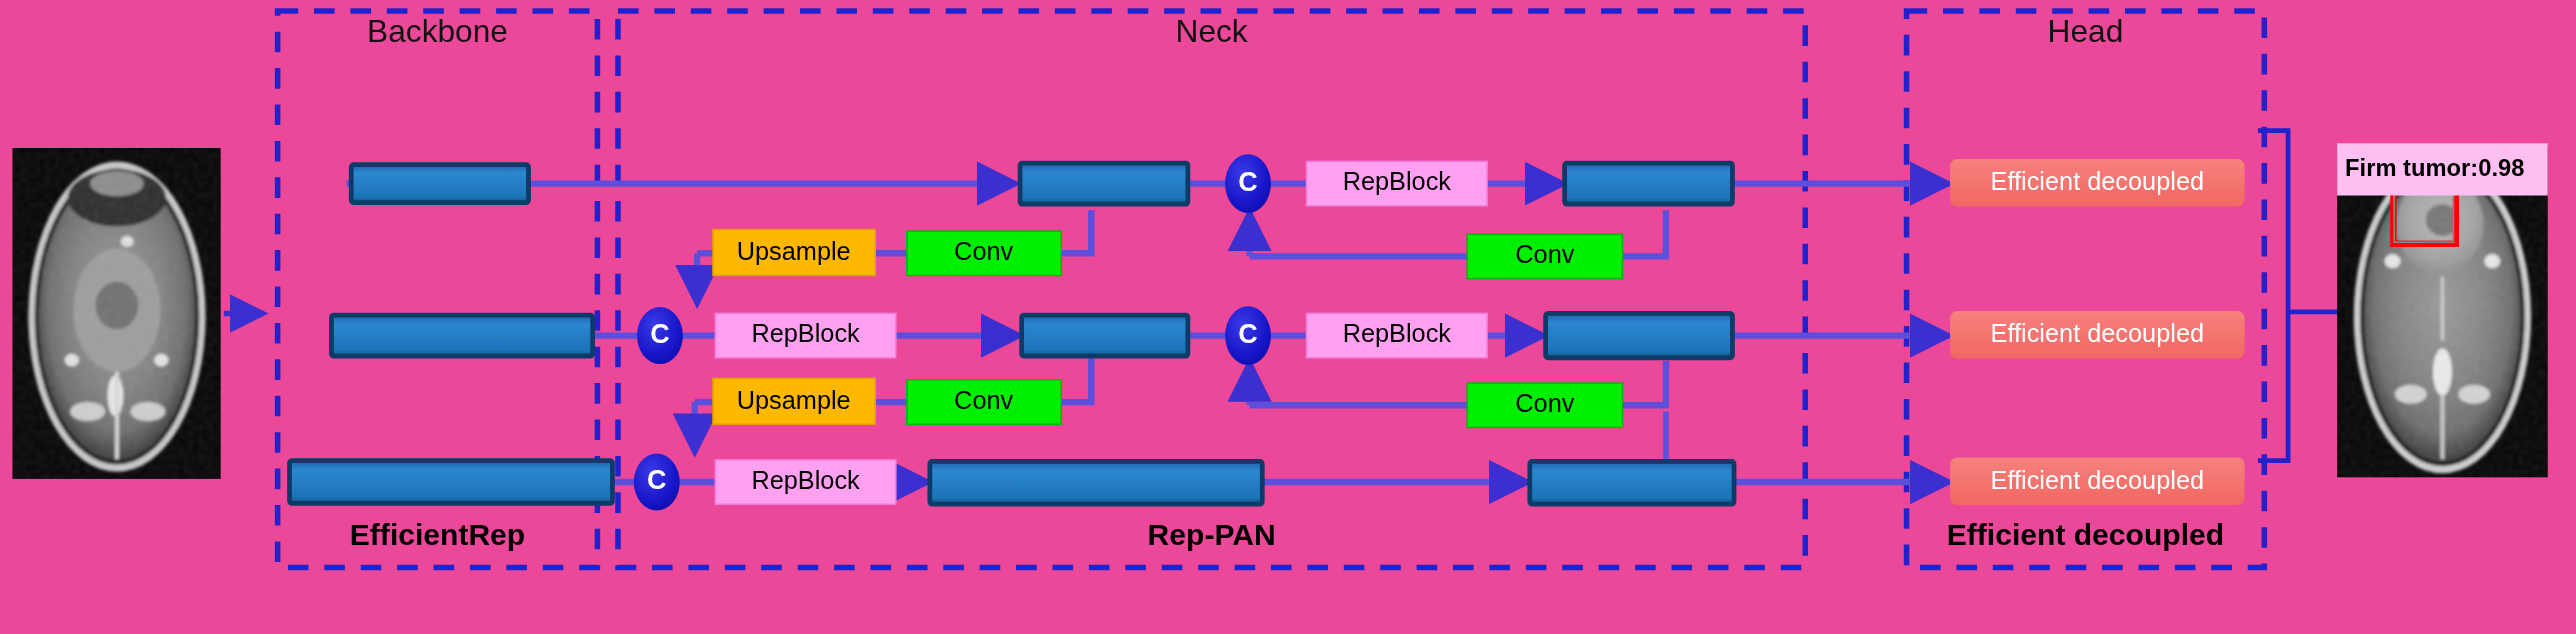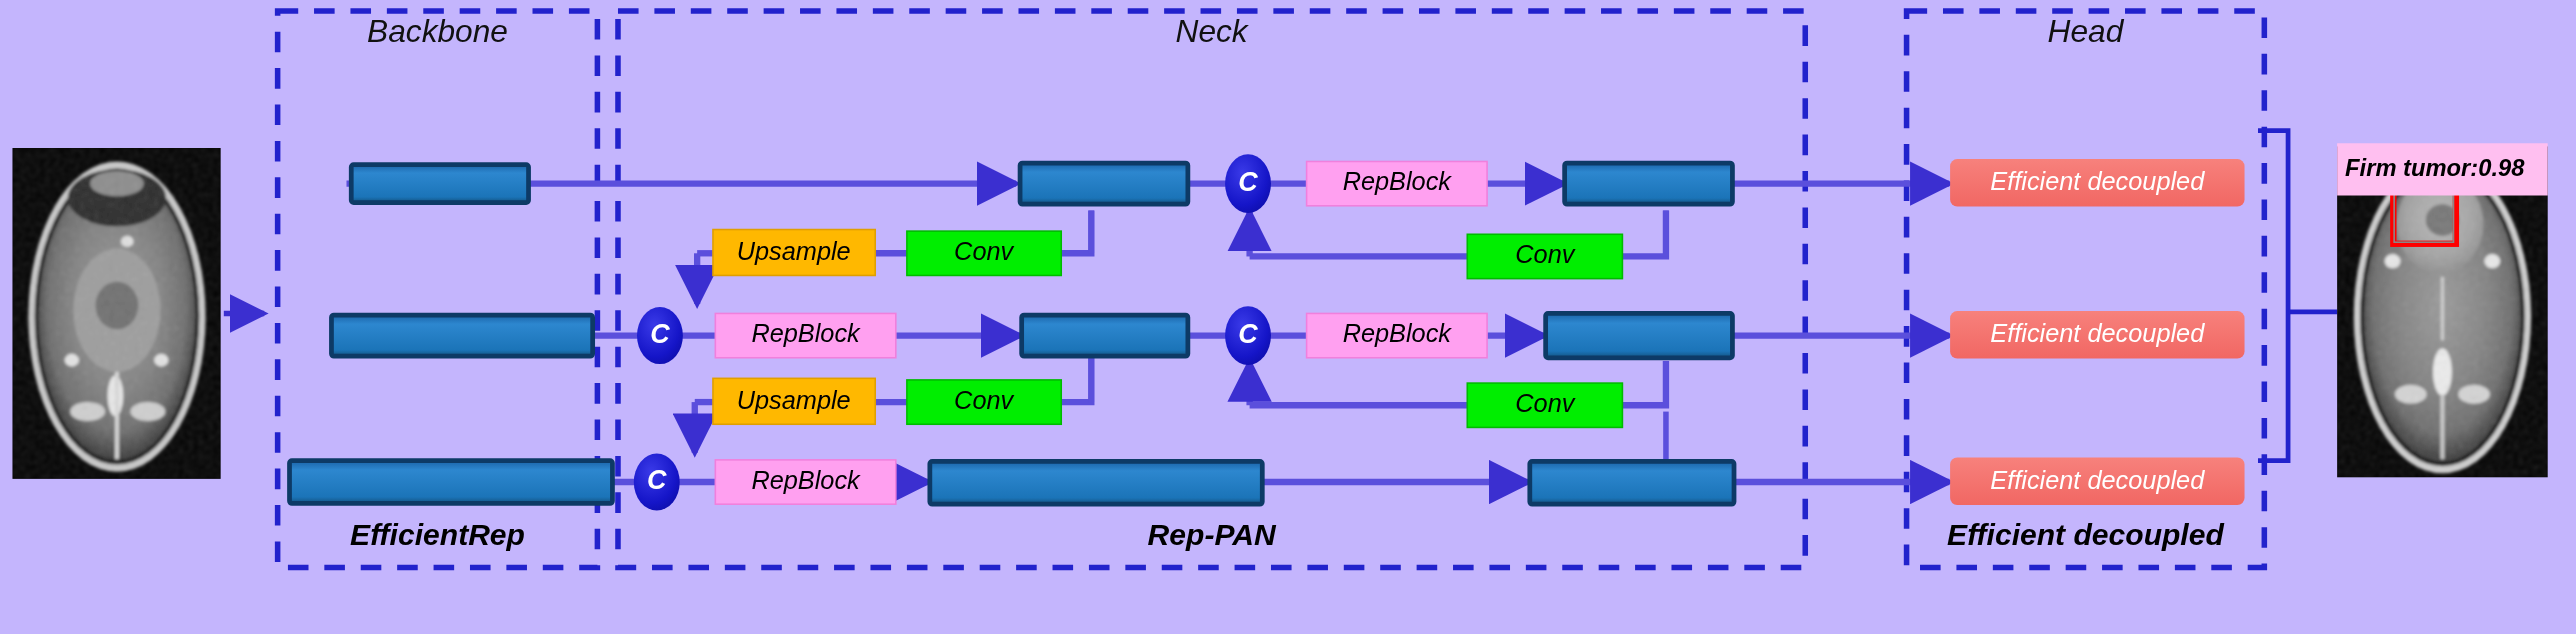--- a/index.html
+++ b/index.html
@@ -7,23 +7,22 @@
     padding: 0;
     background: #ffffff;
   }
   body {
     font-family: "Liberation Sans", sans-serif;
   }
   #stage {
     position: relative;
     width: 2576px;
     height: 634px;
-    background: #c4b5fd;
+    background: #ec4899;
     overflow: hidden;
-    font-style: italic;
   }
   svg.diagram {
     position: absolute;
     left: 0;
     top: 0;
     width: 2576px;
     height: 634px;
   }
   .section-title {
     font-size: 40px;

